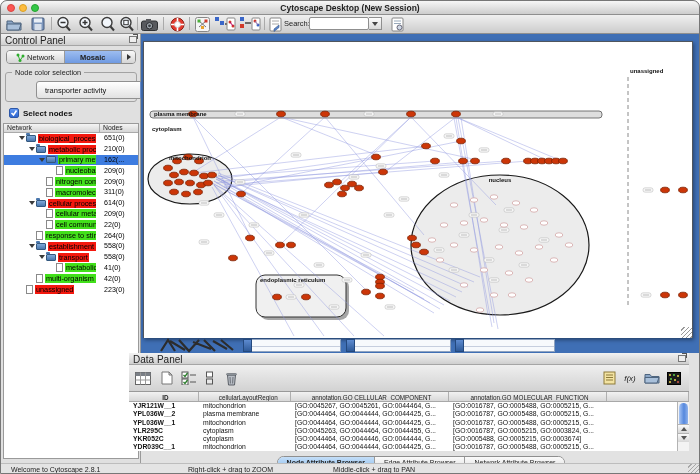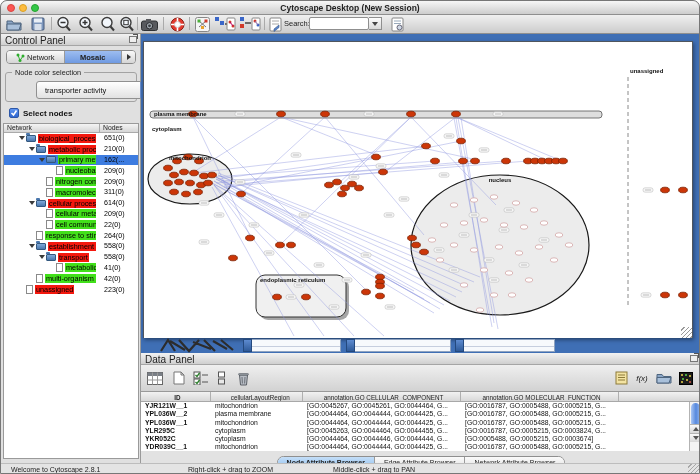--- a/index.html
+++ b/index.html
@@ -79,21 +79,21 @@
   .nlabel{position:absolute;left:0;right:0;top:2px;text-align:center;font-size:7.5px;font-weight:600;color:#222;}
   .canvas{position:absolute;left:0;top:13px;width:548px;height:283px;background:#fff;}
   .grip{position:absolute;right:0;bottom:0;width:11px;height:11px;
     background:repeating-linear-gradient(135deg,transparent 0 2px,#9a9a9a 2px 3px);}
   .scribble{position:absolute;left:18px;top:304px;}
   .frag{position:absolute;top:305px;height:13px;display:flex;}
   .frag-tab{width:9px;background:linear-gradient(#5d8bd0,#2f5a99);border:1px solid #24497e;}
   .frag-body{background:#f7f9fc;border:1px solid #8fa3c0;border-left:none;
     background-image:linear-gradient(transparent 6px,#c6cede 6px,#c6cede 7px,transparent 7px);}
   
-  .dpanel{position:absolute;left:140px;top:352px;width:560px;height:72px;background:#6d28d9;}
+  .dpanel{position:absolute;left:128px;top:352px;width:560px;height:72px;background:#6d28d9;}
   .dtool{position:absolute;left:0;top:12px;width:100%;height:26px;background:linear-gradient(#efefef,#d2d2d2);}
   .dbtn{position:absolute;top:3px;width:20px;height:20px;display:flex;align-items:center;justify-content:center;}
   .dtable{position:absolute;left:0;top:38px;width:560px;height:60px;background:#fff;border-top:1px solid #999;}
   .dhead{display:flex;height:10px;background:linear-gradient(#f2f2f2,#d8d8d8);border-bottom:1px solid #a8a8a8;
     font-size:6.3px;color:#222;text-align:center;}
   .dhead span{border-right:1px solid #b0b0b0;overflow:hidden;white-space:nowrap;padding-top:1.5px;}
   .dp-row{display:flex;height:8.3px;line-height:8.4px;font-size:6.8px;color:#111;}
   .c0{width:70px;padding-left:4px;font-weight:bold;white-space:nowrap;overflow:hidden;}
   .c1{width:92px;padding-left:4px;white-space:nowrap;overflow:hidden;}
   .c2{width:158px;padding-left:4px;white-space:nowrap;overflow:hidden;}

